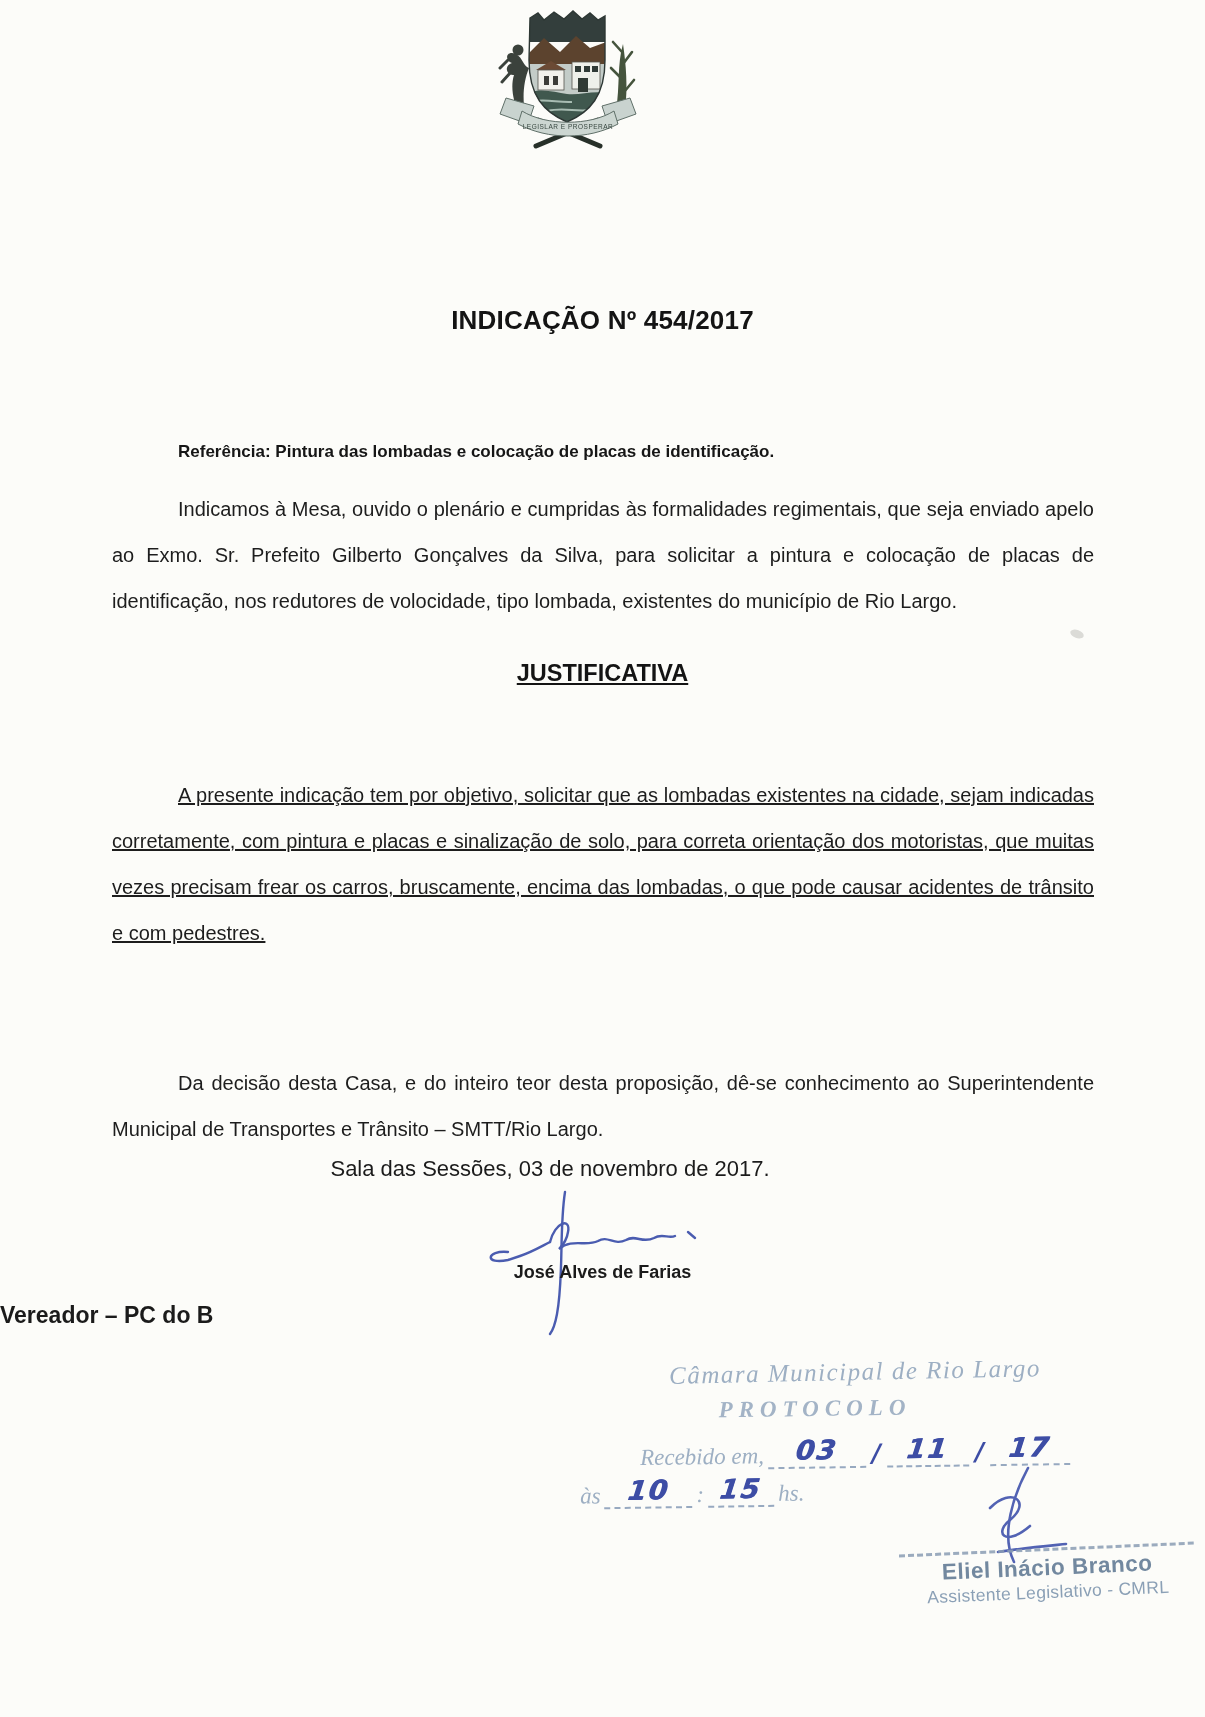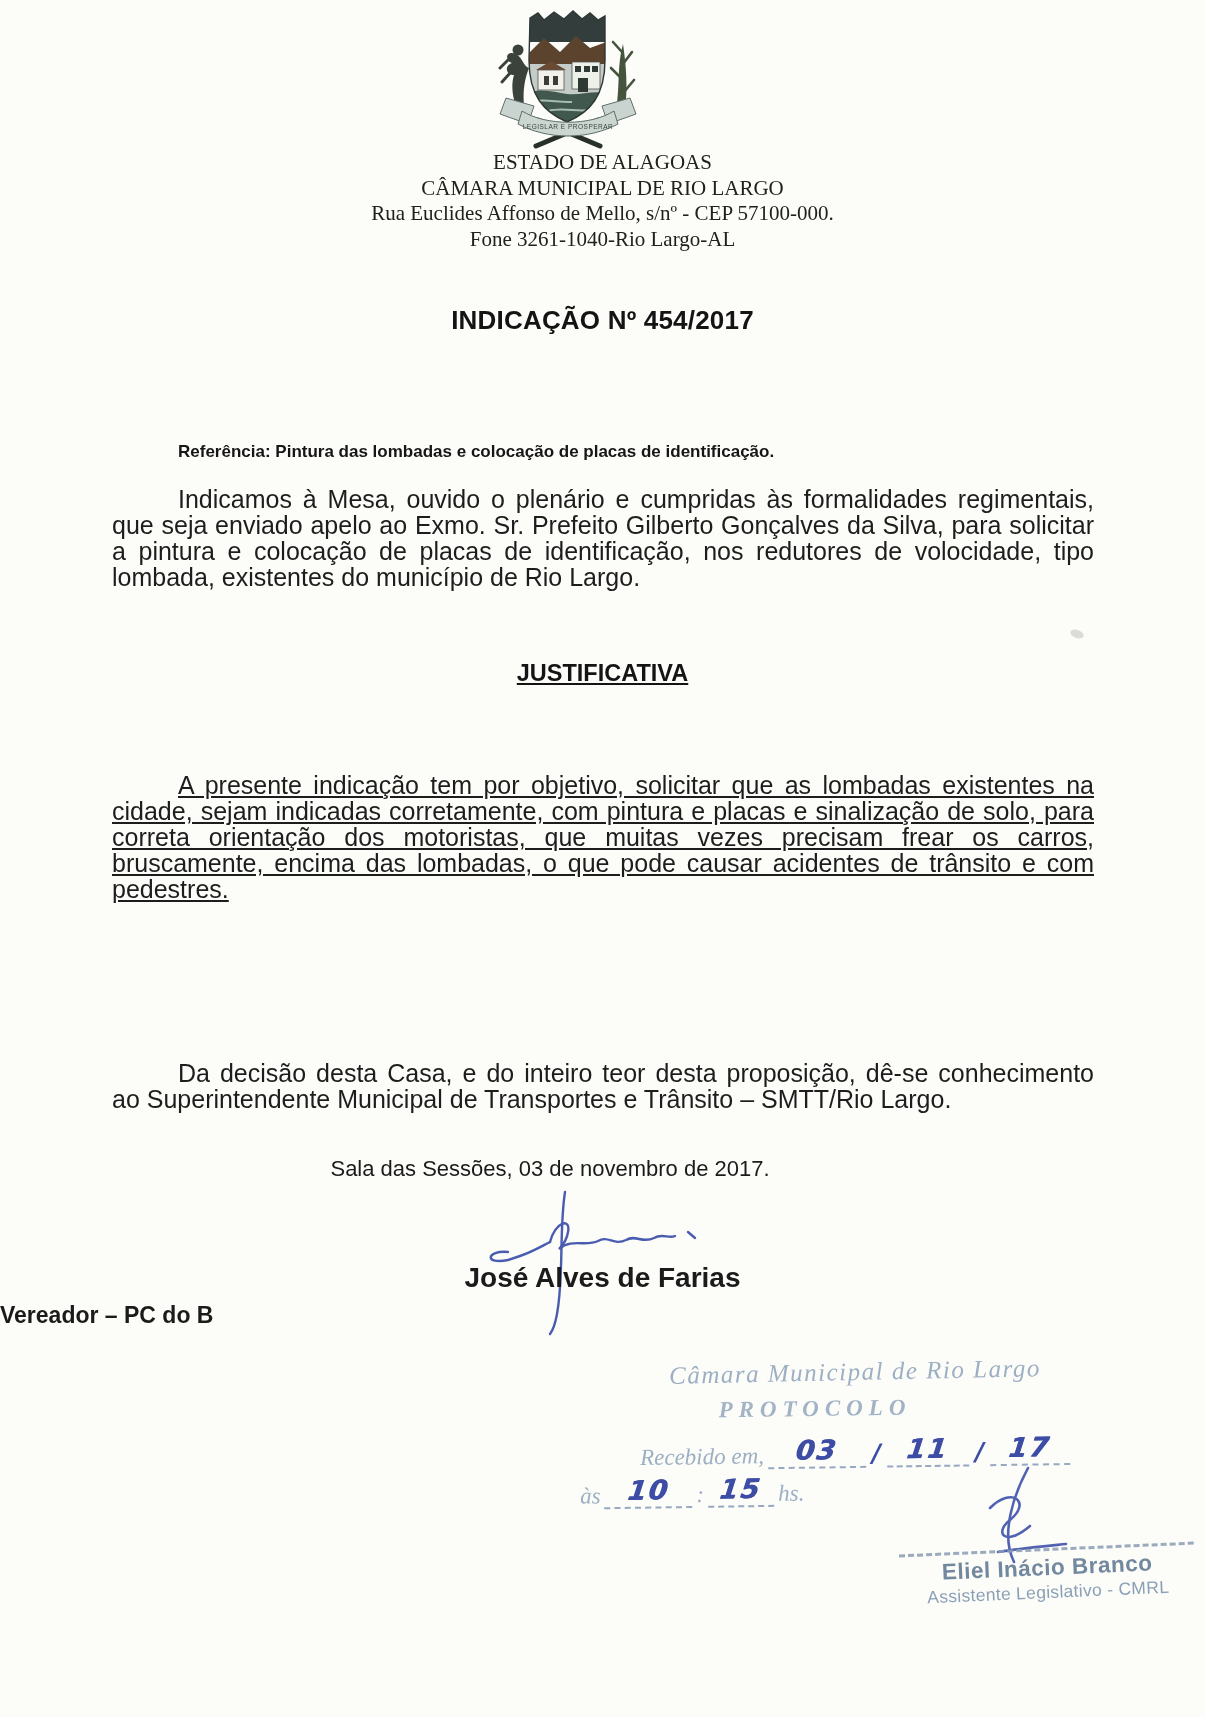--- a/index.html
+++ b/index.html
@@ -12,32 +12,32 @@
   
   .emblem { position:absolute; left:478px; top:8px; }
   .hdr { position:absolute; left:0; top:150px; width:1205px; text-align:center;
          font-family:"Liberation Serif", serif; font-size:21px; line-height:25.5px; color:#20201e; }
   
   .doc-title { position:absolute; left:0; top:305px; width:1205px; text-align:center;
                font-size:26px; font-weight:bold; letter-spacing:.2px; color:#141414; }
   .ref { position:absolute; left:112px; width:982px; top:442px;
          font-size:17px; font-weight:bold; text-indent:66px; color:#161616; }
   .para { position:absolute; left:112px; width:982px;
-          font-size:25px; line-height:26px; text-align:justify; text-indent:66px; color:#1d1d1d; }
+          font-size:20px; line-height:46px; text-align:justify; text-indent:66px; color:#1d1d1d; }
   .p1 { top:486px; }
   .p2 { top:772px;text-decoration:underline; }
   .p3 { top:944px; }
   .p4 { top:1060px; }
   .just-head { position:absolute; left:0; top:660px; width:1205px; text-align:center;
                font-size:23.5px; font-weight:bold; text-decoration:underline; color:#141414; }
   .date-line { position:absolute; left:0; top:1156px; width:1100px; text-align:center; font-size:22px; }
   
   .sig-stroke { position:absolute; left:468px; top:1186px; }
   .author-name { position:absolute; left:0; top:1262px; width:1205px; text-align:center;
-                 font-size:28px; font-weight:bold; }
+                 font-size:18px; font-weight:bold; }
   .author-role { position:absolute; left:0; top:1302px; width:1170px; text-align:left;
                  font-size:23px; font-weight:bold; }
   
   .stamp { font-family:"Liberation Serif", serif; font-style:italic; color:#8da2ba; }
   .stamp-org { position:absolute; left:620px; top:1358px; width:470px; text-align:center;
                font-size:25px; letter-spacing:1.5px; transform:rotate(-1.2deg); opacity:.85; }
   .stamp-protocolo { position:absolute; left:695px; top:1396px; width:240px; text-align:center;
                      font-size:23px; font-weight:bold; letter-spacing:6px; transform:rotate(-.8deg); opacity:.8; }
   .stamp-row { position:absolute; display:flex; align-items:flex-end; font-size:23px; }
   .row-received { left:640px; top:1434px; transform:rotate(-.8deg); }
@@ -109,26 +109,20 @@
     </g>
 
     <g>
       <polygon points="28,90 56,98 50,116 22,106" fill="#c9d3cf" stroke="#5f6f68" stroke-width="1"></polygon>
       <polygon points="152,90 124,98 130,116 158,106" fill="#c9d3cf" stroke="#5f6f68" stroke-width="1"></polygon>
       <path d="M44,103 C68,118 112,118 136,103 L140,116 C110,132 70,132 40,116 Z" fill="#ccd6d1" stroke="#5f6f68" stroke-width="1"></path>
       <text x="90" y="121" text-anchor="middle" font-size="6.5" font-family="Liberation Sans, sans-serif" fill="#37463f" letter-spacing="0.5">LEGISLAR E PROSPERAR</text>
     </g>
   </svg>
 
-  <div class="hdr">
-    <div>ESTADO DE ALAGOAS</div>
-    <div>CÂMARA MUNICIPAL DE RIO LARGO</div>
-    <div>Rua Euclides Affonso de Mello, s/nº - CEP 57100-000.</div>
-    <div>Fone 3261-1040-Rio Largo-AL</div>
-  </div>
 
   <div class="doc-title">INDICAÇÃO Nº 454/2017</div>
 
   <div class="ref">Referência: Pintura das lombadas e colocação de placas de identificação.</div>
 
   <div class="para p1">Indicamos à Mesa, ouvido o plenário e cumpridas às formalidades regimentais, que seja enviado apelo ao Exmo. Sr. Prefeito Gilberto Gonçalves da Silva, para solicitar a pintura e colocação de placas de identificação, nos redutores de volocidade, tipo lombada, existentes do município de Rio Largo.</div>
   <div class="just-head">JUSTIFICATIVA</div>
   <div class="para p2">A presente indicação tem por objetivo, solicitar que as lombadas existentes na cidade, sejam indicadas corretamente, com pintura e placas e sinalização de solo, para correta orientação dos motoristas, que muitas vezes precisam frear os carros, bruscamente, encima das lombadas, o que pode causar acidentes de trânsito e com pedestres.</div>
   <div class="para p4">Da decisão desta Casa, e do inteiro teor desta proposição, dê-se conhecimento ao Superintendente Municipal de Transportes e Trânsito – SMTT/Rio Largo.</div>
 

